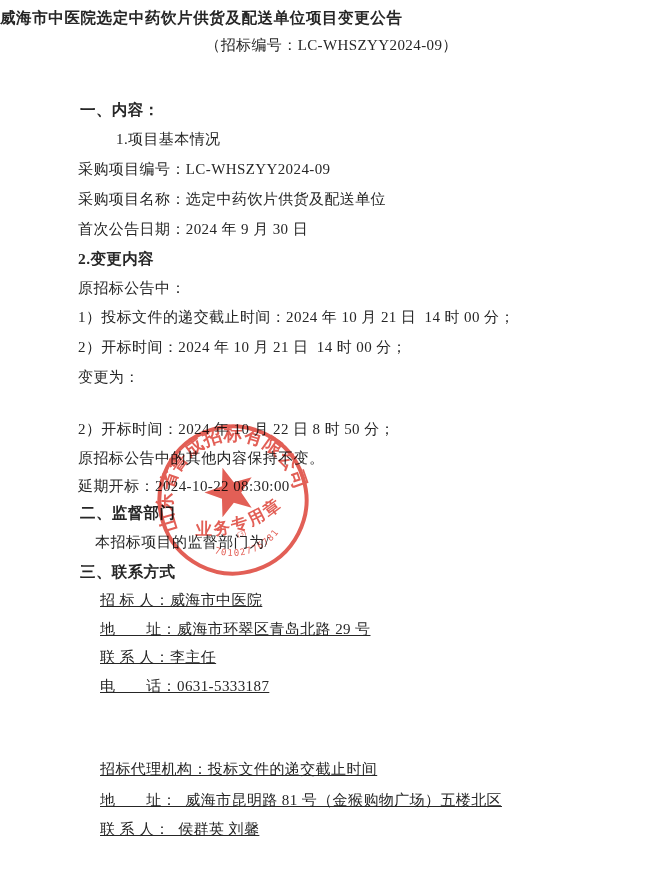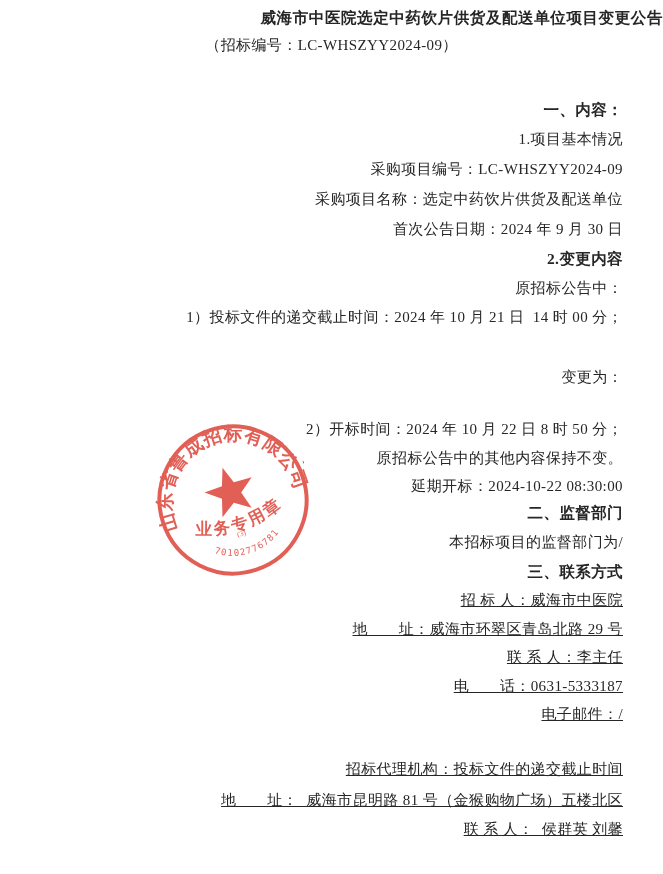--- a/index.html
+++ b/index.html
@@ -6,38 +6,37 @@
   .page {
     position:relative;
     width:663px; height:874px;
     background:#ffffff;
     overflow:hidden;
     font-family:"Liberation Serif","DejaVu Serif",serif;
     color:#262626;
   }
   .title {
     position:absolute; top:8px; left:0; right:0;
-    text-align:right;
+    text-align:left;
     font-size:15.5px; font-weight:bold;
     letter-spacing:0.6px;
     margin:0;
   }
   .subtitle {
     position:absolute; top:36px; left:0; right:0;
     text-align:center;
     font-size:15px; font-weight:normal;
     letter-spacing:0.4px;
   }
   .ln {
     position:absolute; left:78px; right:40px;
     margin:0;
     font-size:15px; line-height:19px;
     letter-spacing:0.4px;
     white-space:pre;
-    text-align:right;
   }
   .bold   { font-weight:bold; font-size:15.5px; }
   .head   { left:80px; }
   .ind1   { left:116px; }
   .ind2   { left:95px; }
   .contact{ left:100px;text-decoration:underline; }
   .seal {
     position:absolute; left:154px; top:421px;
     width:158px; height:158px;
     opacity:0.82;
@@ -59,34 +58,34 @@
   <div class="subtitle">（招标编号：LC-WHSZYY2024-09）</div>
 
   <p class="ln head bold" style="top:100px">一、内容：</p>
   <p class="ln ind1" style="top:130px">1.项目基本情况</p>
   <p class="ln" style="top:160px">采购项目编号：LC-WHSZYY2024-09</p>
   <p class="ln" style="top:190px">采购项目名称：选定中药饮片供货及配送单位</p>
   <p class="ln" style="top:220px">首次公告日期：2024 年 9 月 30 日</p>
   <p class="ln bold" style="top:249px">2.变更内容</p>
   <p class="ln" style="top:279px">原招标公告中：</p>
   <p class="ln" style="top:308px">1）投标文件的递交截止时间：2024 年 10 月 21 日  14 时 00 分；</p>
+  <p class="ln" style="top:338px">2）开标时间：2024 年 10 月 21 日  14 时 00 分；</p>
   <p class="ln" style="top:368px">变更为：</p>
   <p class="ln" style="top:420px">2）开标时间：2024 年 10 月 22 日 8 时 50 分；</p>
   <p class="ln" style="top:449px">原招标公告中的其他内容保持不变。</p>
   <p class="ln" style="top:477px">延期开标：2024-10-22 08:30:00</p>
 
   <p class="ln head bold" style="top:503px">二、监督部门</p>
   <p class="ln ind2" style="top:533px">本招标项目的监督部门为/</p>
 
   <p class="ln head bold" style="top:562px">三、联系方式</p>
   <p class="ln contact" style="top:591px">招 标 人：威海市中医院</p>
   <p class="ln contact" style="top:620px">地　　址：威海市环翠区青岛北路 29 号</p>
   <p class="ln contact" style="top:648px">联 系 人：李主任</p>
   <p class="ln contact" style="top:677px">电　　话：0631-5333187</p>
-  <p class="ln contact" style="top:705px">电子邮件：/</p>
 
   <p class="ln contact" style="top:760px">招标代理机构：投标文件的递交截止时间</p>
   <p class="ln contact" style="top:791px">地　　址：  威海市昆明路 81 号（金猴购物广场）五楼北区</p>
   <p class="ln contact" style="top:820px">联 系 人：  侯群英 刘馨</p>
 
   <span class="stray-mark">、</span>
 
   <svg class="seal" viewBox="0 0 200 200">
     <defs>
       <path id="arcTop" d="M 25,128 A 79,79 0 1 1 175,128" fill="none"></path>

